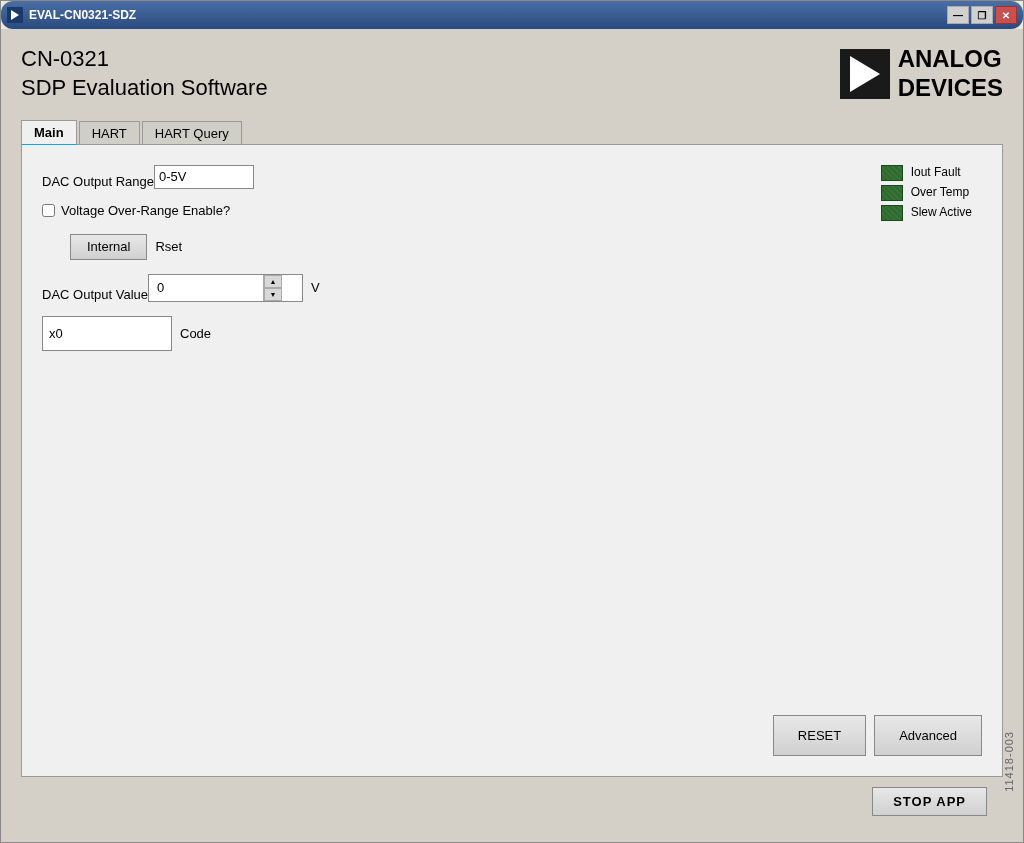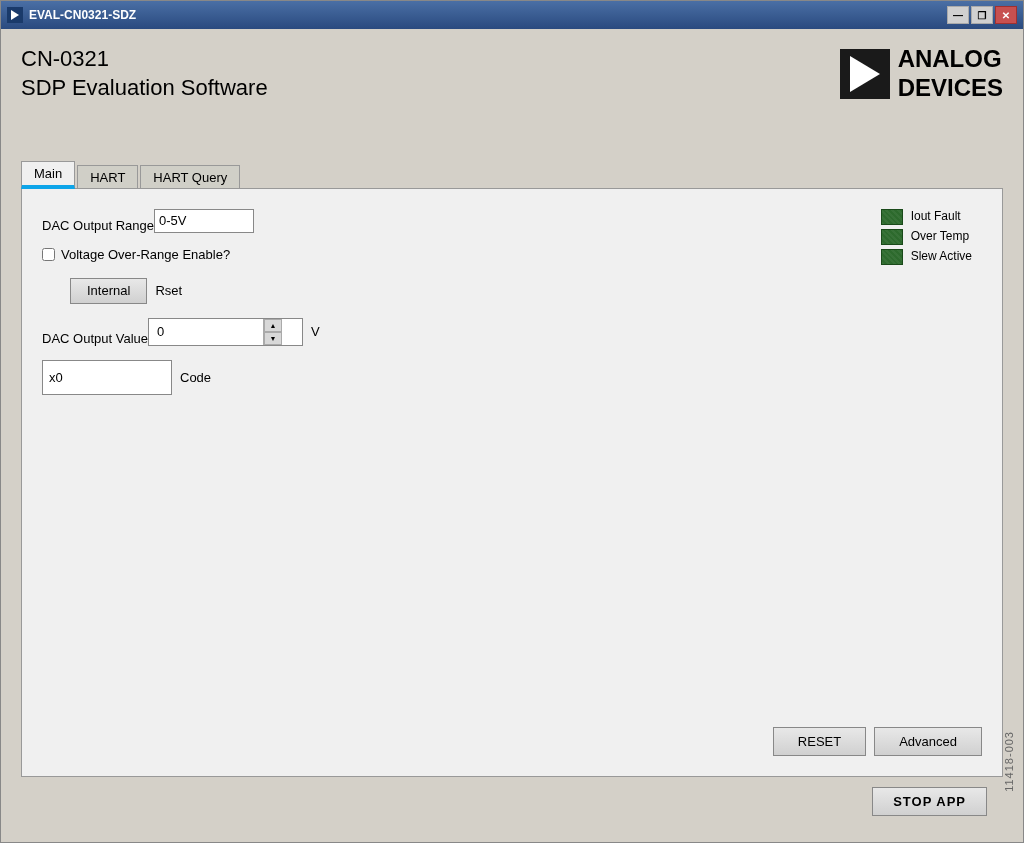--- a/index.html
+++ b/index.html
@@ -22,20 +22,21 @@
       flex-direction: column;
     }
     .title-bar {
       background: linear-gradient(to bottom, #4a6fa5 0%, #2a4a7f 100%);
       height: 28px;
       display: flex;
       align-items: center;
       justify-content: space-between;
       padding: 0 6px;
       user-select: none;
+      border-radius: 12px;
     }
     .title-bar-left {
       display: flex;
       align-items: center;
       gap: 6px;
     }
     .title-bar-icon {
       width: 16px;
       height: 16px;
       background: #1a3a6a;
@@ -121,24 +122,23 @@
       background: #d0cfc7;
       cursor: pointer;
       font-size: 13px;
       border-bottom: none;
       margin-right: 2px;
       position: relative;
       top: 1px;
     }
     .tab.active {
       background: #f0f0f0;
-      border-bottom: 4px solid #0ea5e9;
+      border-bottom: 1px solid #0ea5e9;
       z-index: 2;
-      font-weight: normal;
-      margin-top: 41px;
+      font-weight: bold;
     }
 
     .main-panel {
       background: #f0f0f0;
       border: 1px solid #999;
       flex: 1;
       padding: 20px;
       position: relative;
       display: flex;
       flex-direction: column;
@@ -308,21 +308,21 @@
     .code-label { font-size: 13px; }
 
     .bottom-buttons {
       display: flex;
       justify-content: flex-end;
       gap: 8px;
       margin-top: auto;
       padding-top: 20px;
     }
     .btn-action {
-      padding: 6px 24px;
+      padding: 12px 24px;
       border: 1px solid #888;
       background: linear-gradient(to bottom, #e8e8e8, #d0d0d0);
       cursor: pointer;
       font-size: 13px;
       min-width: 80px;
     }
     .watermark {
       font-size: 11px;
       color: #666;
       writing-mode: vertical-rl;

